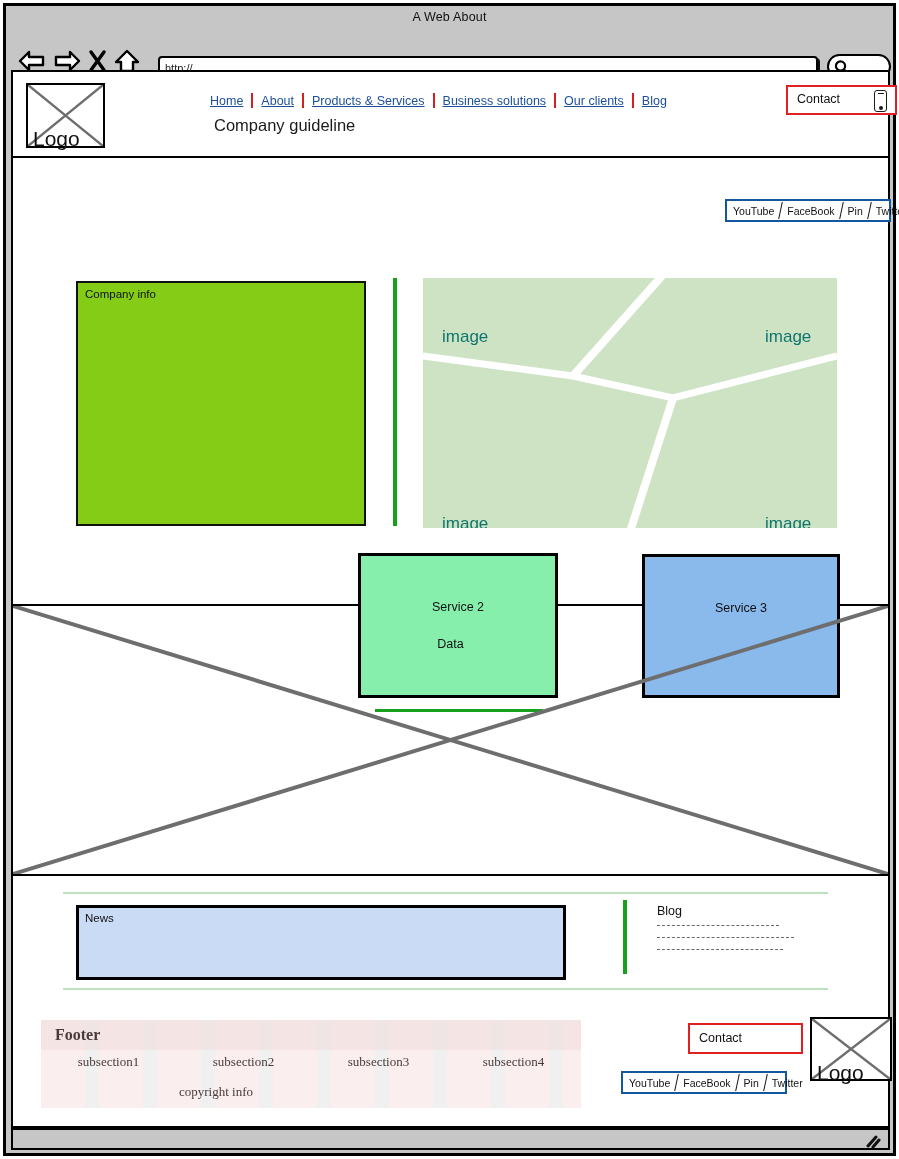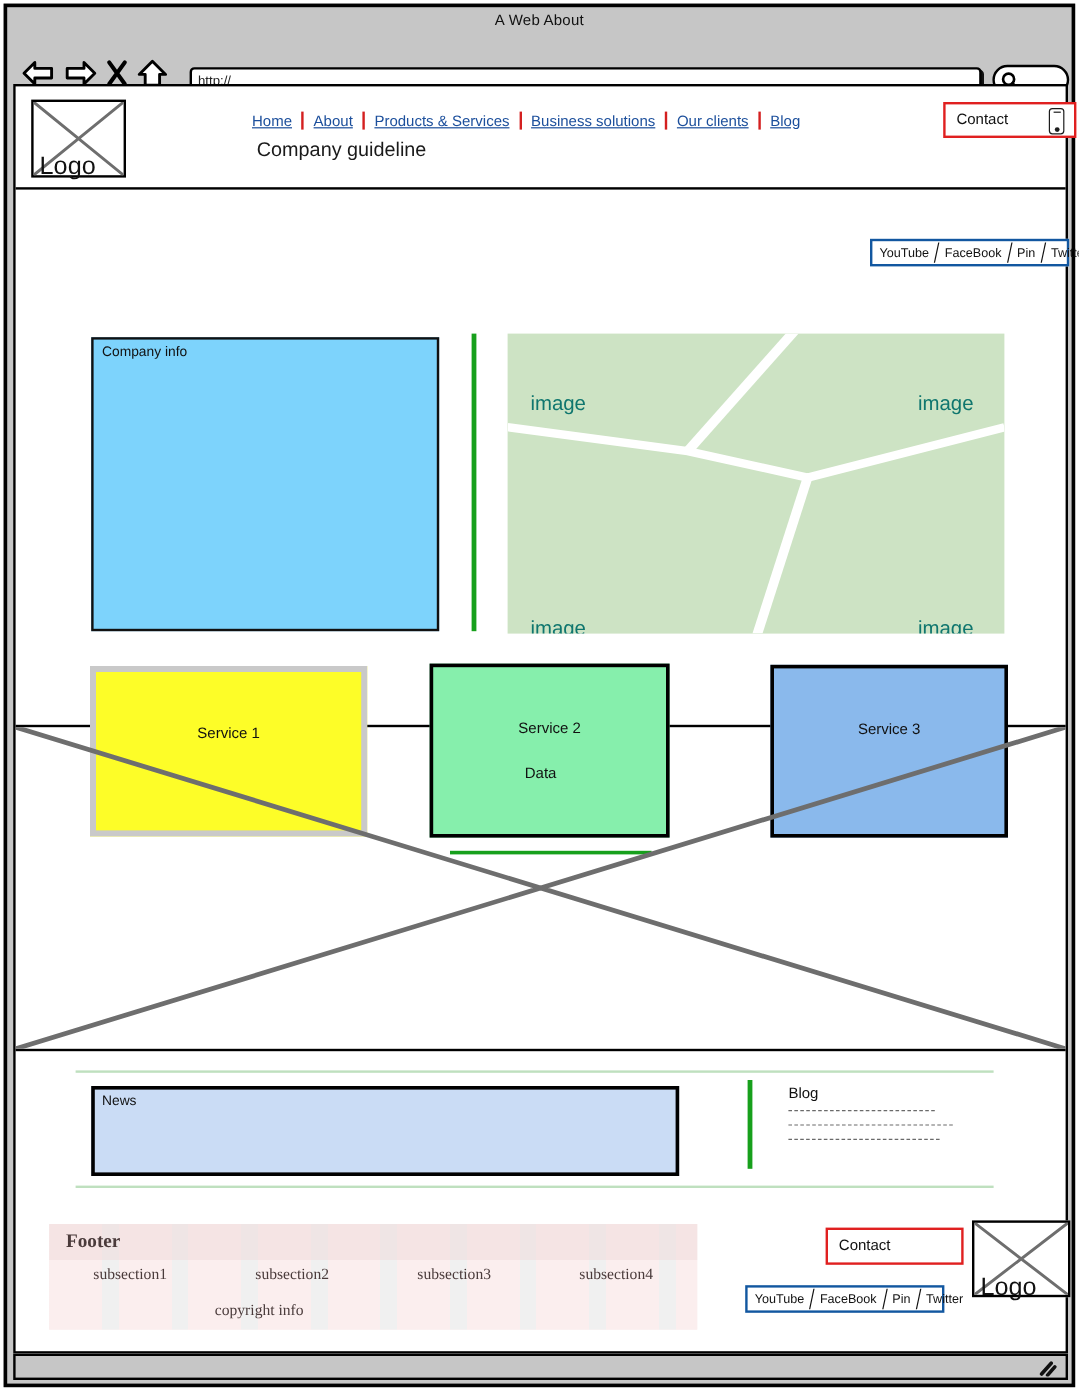--- a/index.html
+++ b/index.html
@@ -59,21 +59,21 @@
 
   .social{position:absolute;width:166px;height:23px;border:2.5px solid #1257a0;
           background:#fff;box-sizing:border-box;display:flex;align-items:center;}
   .social-top{left:712px;top:127px;}
   .social .sitem{font-size:10.5px;color:#111;padding:0 6px;white-space:nowrap;}
   .social .sslash{width:1px;height:17px;background:#111;transform:skewX(-12deg);flex:0 0 auto;}
 
   
   .sec-main{height:448px;border-bottom:2px solid #000;}
   .info-box{position:absolute;left:63px;top:123px;width:290px;height:245px;
-            border:2.5px solid #111;background:#7dd3fc;box-sizing:border-box;}
+            border:2.5px solid #111;background:#84cc16;box-sizing:border-box;}
   .info-box .lbl{position:absolute;left:7px;top:5px;font-size:11.5px;color:#111;}
   .gbar{position:absolute;background:#17a01c;}
   .gbar-main{left:380px;top:120px;width:3.5px;height:248px;}
 
   .imgpanel{position:absolute;left:410px;top:120px;width:414px;height:250px;
             background:#cde3c4;overflow:hidden;}
   .imgpanel .ilbl{position:absolute;font-size:17px;color:#0f766e;margin-top:28px;}
 
   .svc{position:absolute;box-sizing:border-box;display:flex;align-items:flex-start;
        justify-content:center;}
@@ -223,23 +223,20 @@
             <path d="M0 78 L150 98 L250 120 L414 78" stroke="#ffffff" stroke-width="7" fill="none"></path>
             <path d="M246 -10 L150 98" stroke="#ffffff" stroke-width="8" fill="none"></path>
             <path d="M250 120 L205 260" stroke="#ffffff" stroke-width="8" fill="none"></path>
           </svg>
           <span class="ilbl" style="left:19px;top:21px;">image</span>
           <span class="ilbl" style="left:342px;top:21px;">image</span>
           <span class="ilbl" style="left:19px;top:208px;">image</span>
           <span class="ilbl" style="left:342px;top:208px;">image</span>
         </div>
 
-        <div class="svc svc1">
-          <span>Service 1</span>
-        </div>
         <div class="svc svc2">
           <span>Service 2</span>
         </div>
         <div class="svc svc3">
           <span>Service 3</span>
         </div>
         <div class="gline-svc"></div>
       </div>
 
       <div class="sec sec-data">

